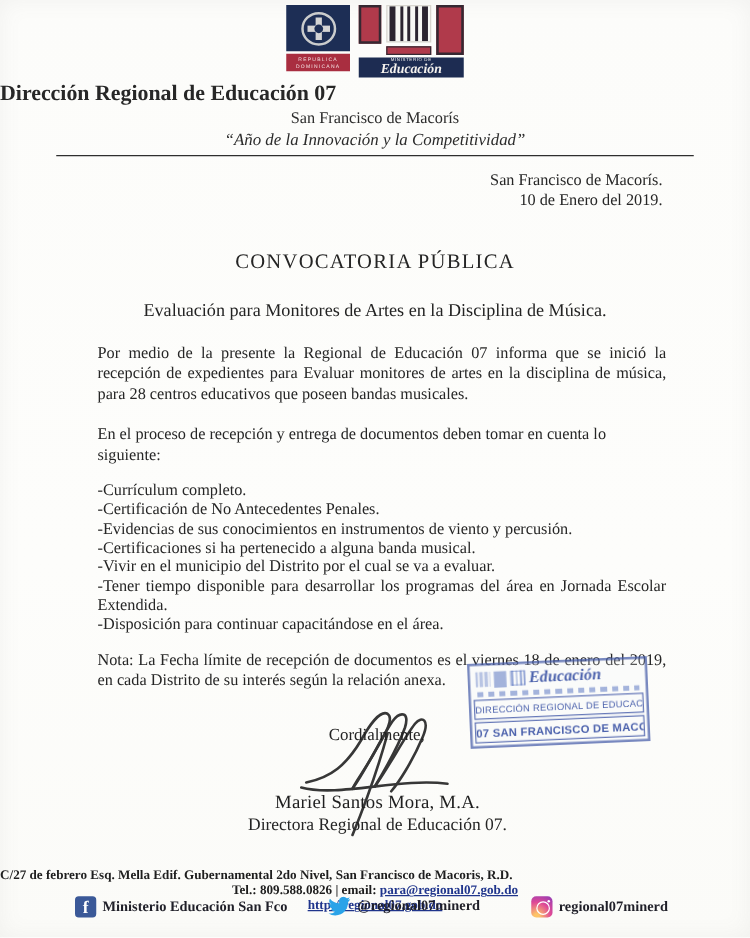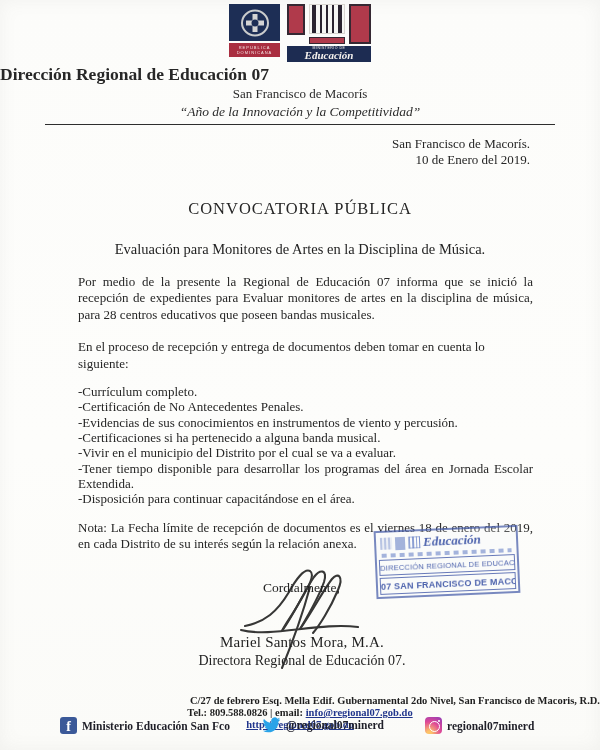--- a/index.html
+++ b/index.html
@@ -76,21 +76,21 @@
   .stamp-l2 { font-size:9px; font-weight:bold; padding:2.5px 0; letter-spacing:0.2px; }
 
   
   .closing { margin:27px 0 0 263px; font-size:13.5px; color:#242424;font-family:Liberation Serif, serif; }
   .sig-svg { position:absolute; left:237px; top:562px; pointer-events:none; }
   .sig-block { margin-top:38px; width:260px; margin-left:172px; text-align:center; }
   .sig-name { font-size:15px; color:#1f1f1f; letter-spacing:0.2px; }
   .sig-title { font-size:14px; margin-top:2px; color:#242424; }
 
   
-  .footer-address { text-align:right; margin-top:26px; font-size:10.5px; font-weight:bold; color:#1e1e1e; }
+  .footer-address { text-align:left; margin-top:26px; font-size:10.5px; font-weight:bold; color:#1e1e1e; }
   .footer-tel { text-align:center; font-size:10.5px; font-weight:bold; margin-top:1px; color:#1e1e1e; }
   .footer-web { text-align:center; font-size:10.5px; font-weight:bold; margin-top:1px; }
   .doc-link { color:#20358c; text-decoration:underline; cursor:pointer; }
 
   .social { position:absolute; top:717px; left:0; width:600px; height:24px; }
   .social-item { position:absolute; display:flex; align-items:center; gap:5px;
     font-size:11.5px; font-weight:bold; color:#1f1f28; }
   .si-fb { left:60px; } .si-tw { left:262px; } .si-ig { left:425px; }
   .icon-fb { width:17px; height:17px; background:#3b5998; border-radius:3px; color:#ffffff;
     font-family:"Liberation Serif",serif; font-weight:bold; font-size:14px;
@@ -188,21 +188,21 @@
       <div class="stamp-script">Educación</div>
     </div>
     <div class="stamp-fuzz"></div>
     <div class="stamp-box stamp-l1">DIRECCIÓN REGIONAL DE EDUCACIÓN</div>
     <div class="stamp-box stamp-l2">07 SAN FRANCISCO DE MACORIS</div>
   </div>
 
   <div class="footer-address">C/27 de febrero Esq. Mella Edif. Gubernamental 2do Nivel, San Francisco de Macoris, R.D.</div>
   <div class="footer-tel">
     <span>Tel.: 809.588.0826 | email:</span>
-    <span class="doc-link">info@regional07.gob.do</span>
+    <span class="doc-link">para@regional07.gob.do</span>
   </div>
   <div class="footer-web">
     <span class="doc-link">http://regional07.gob.do</span>
   </div>
 
   <div class="social">
     <div class="social-item si-fb">
       <span class="icon-fb">f</span>
       <span>Ministerio Educación San Fco</span>
     </div>

